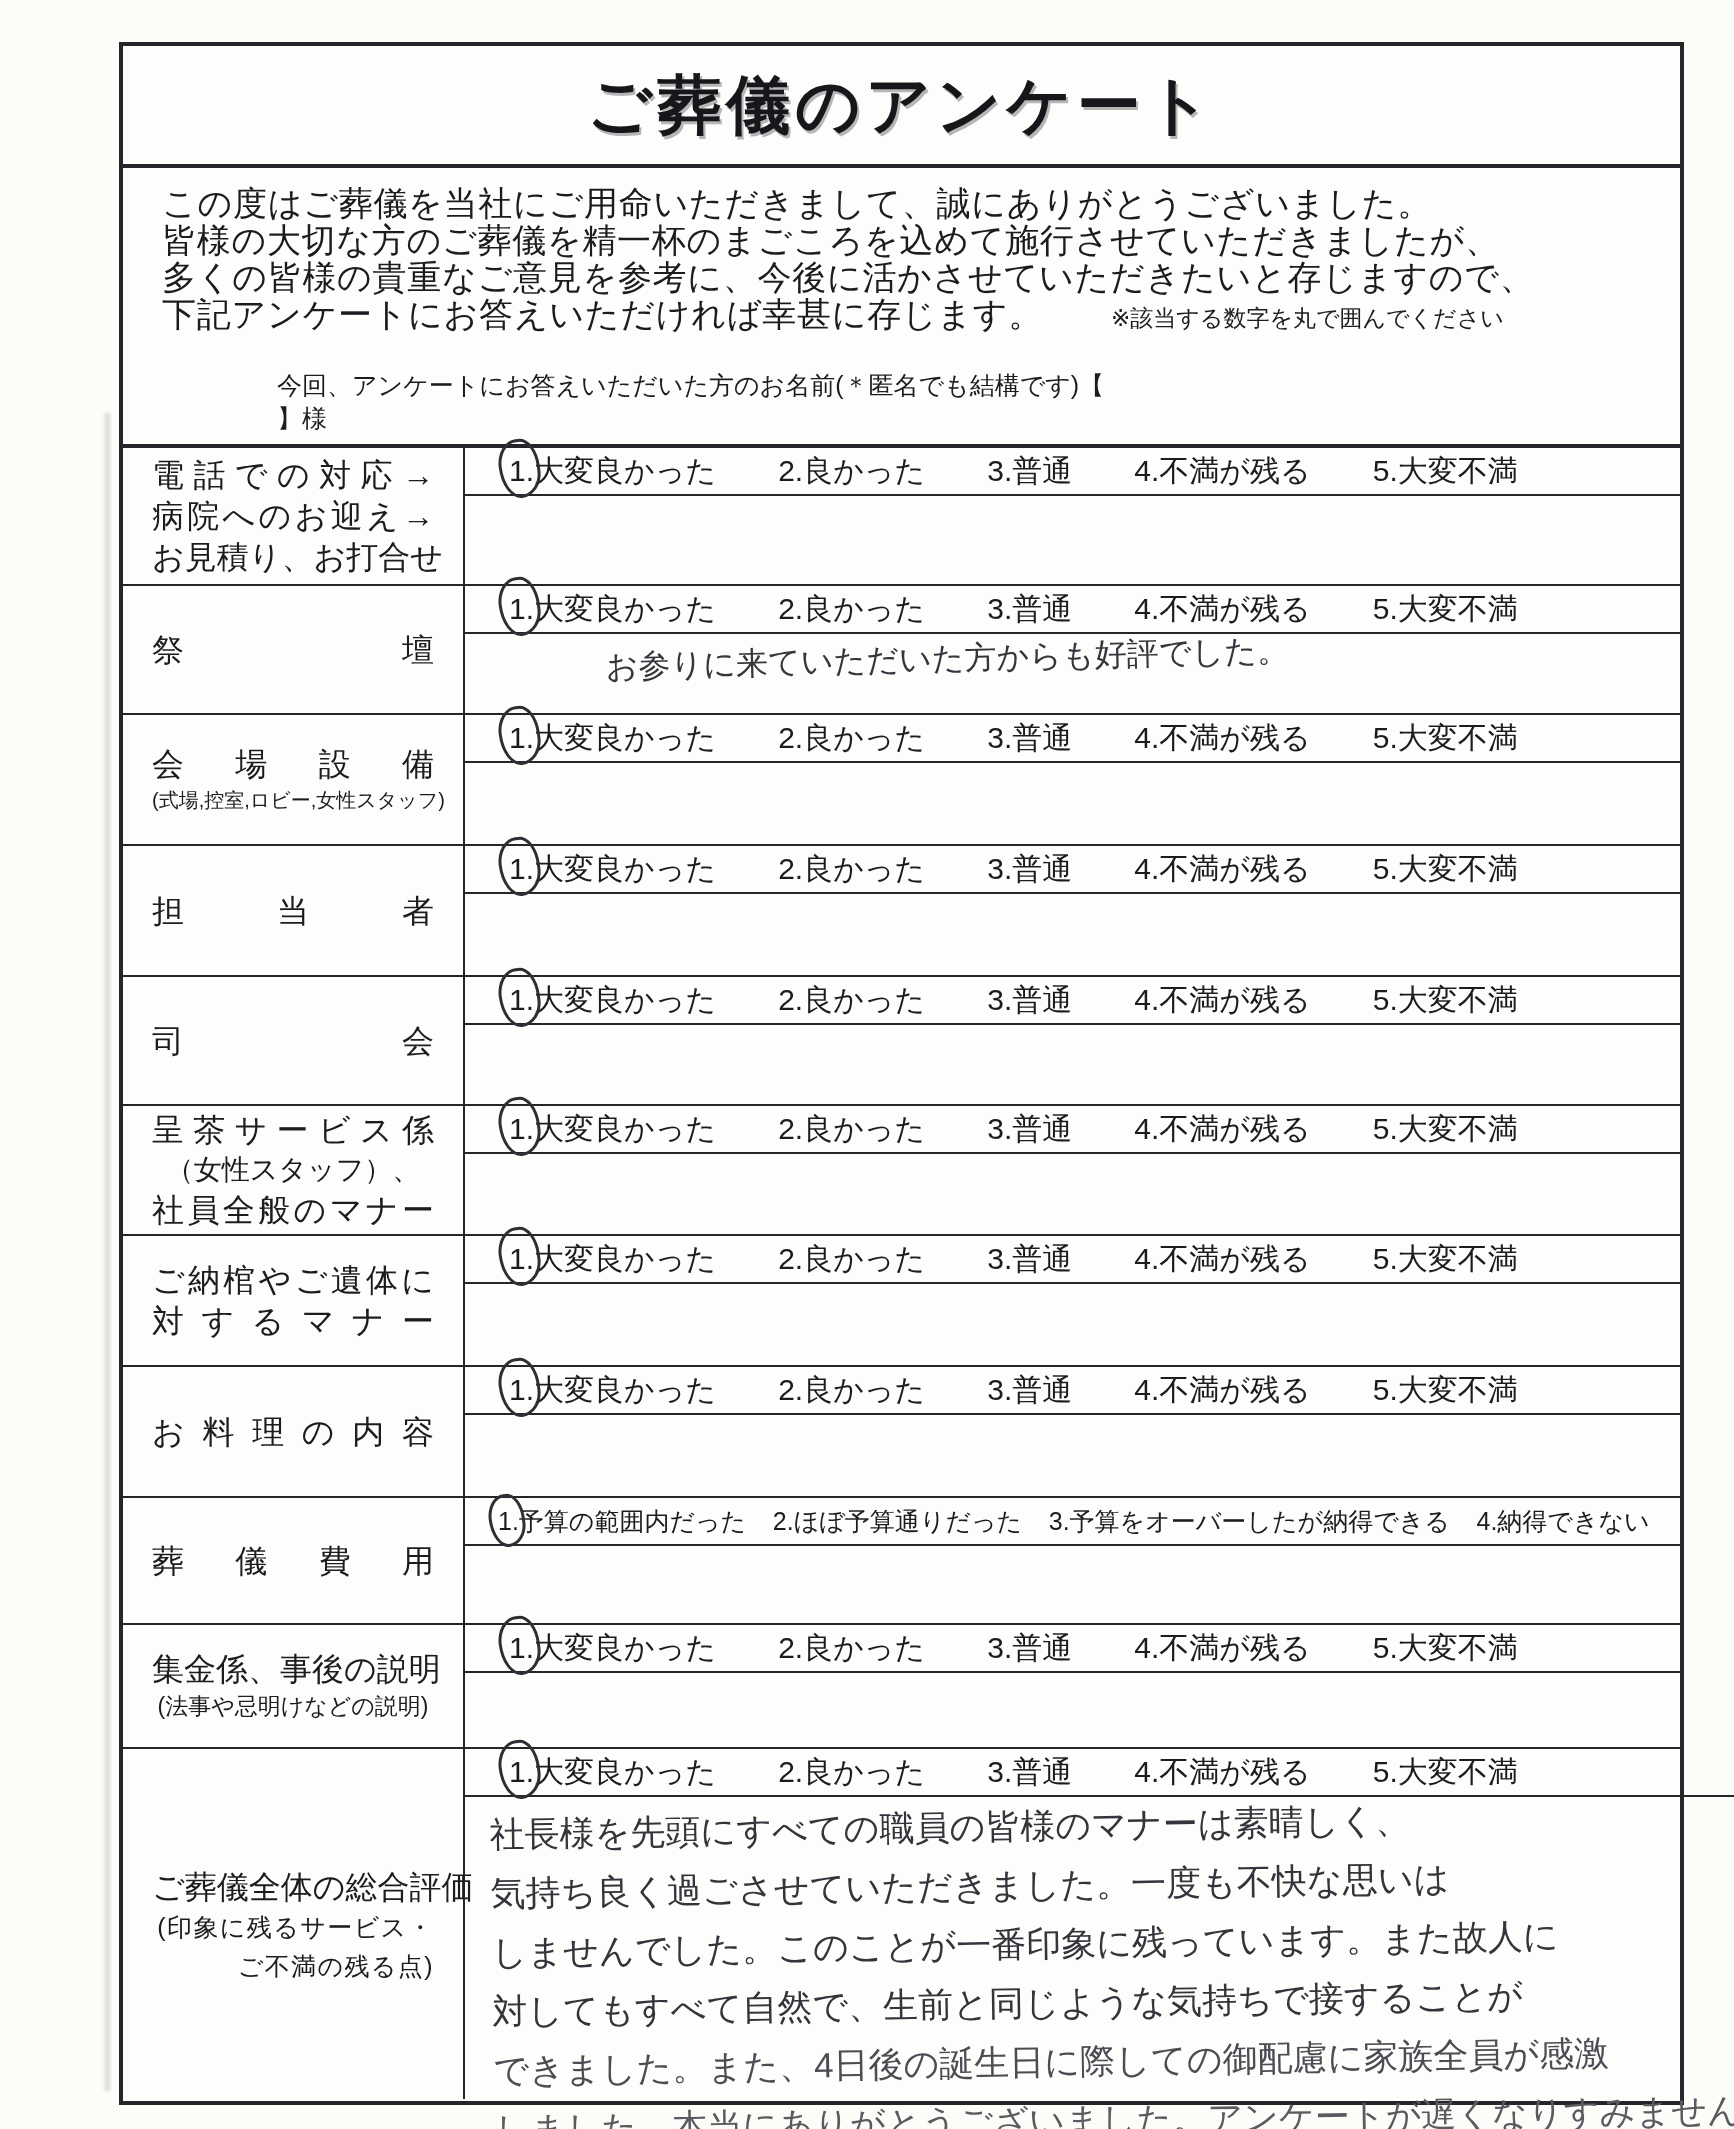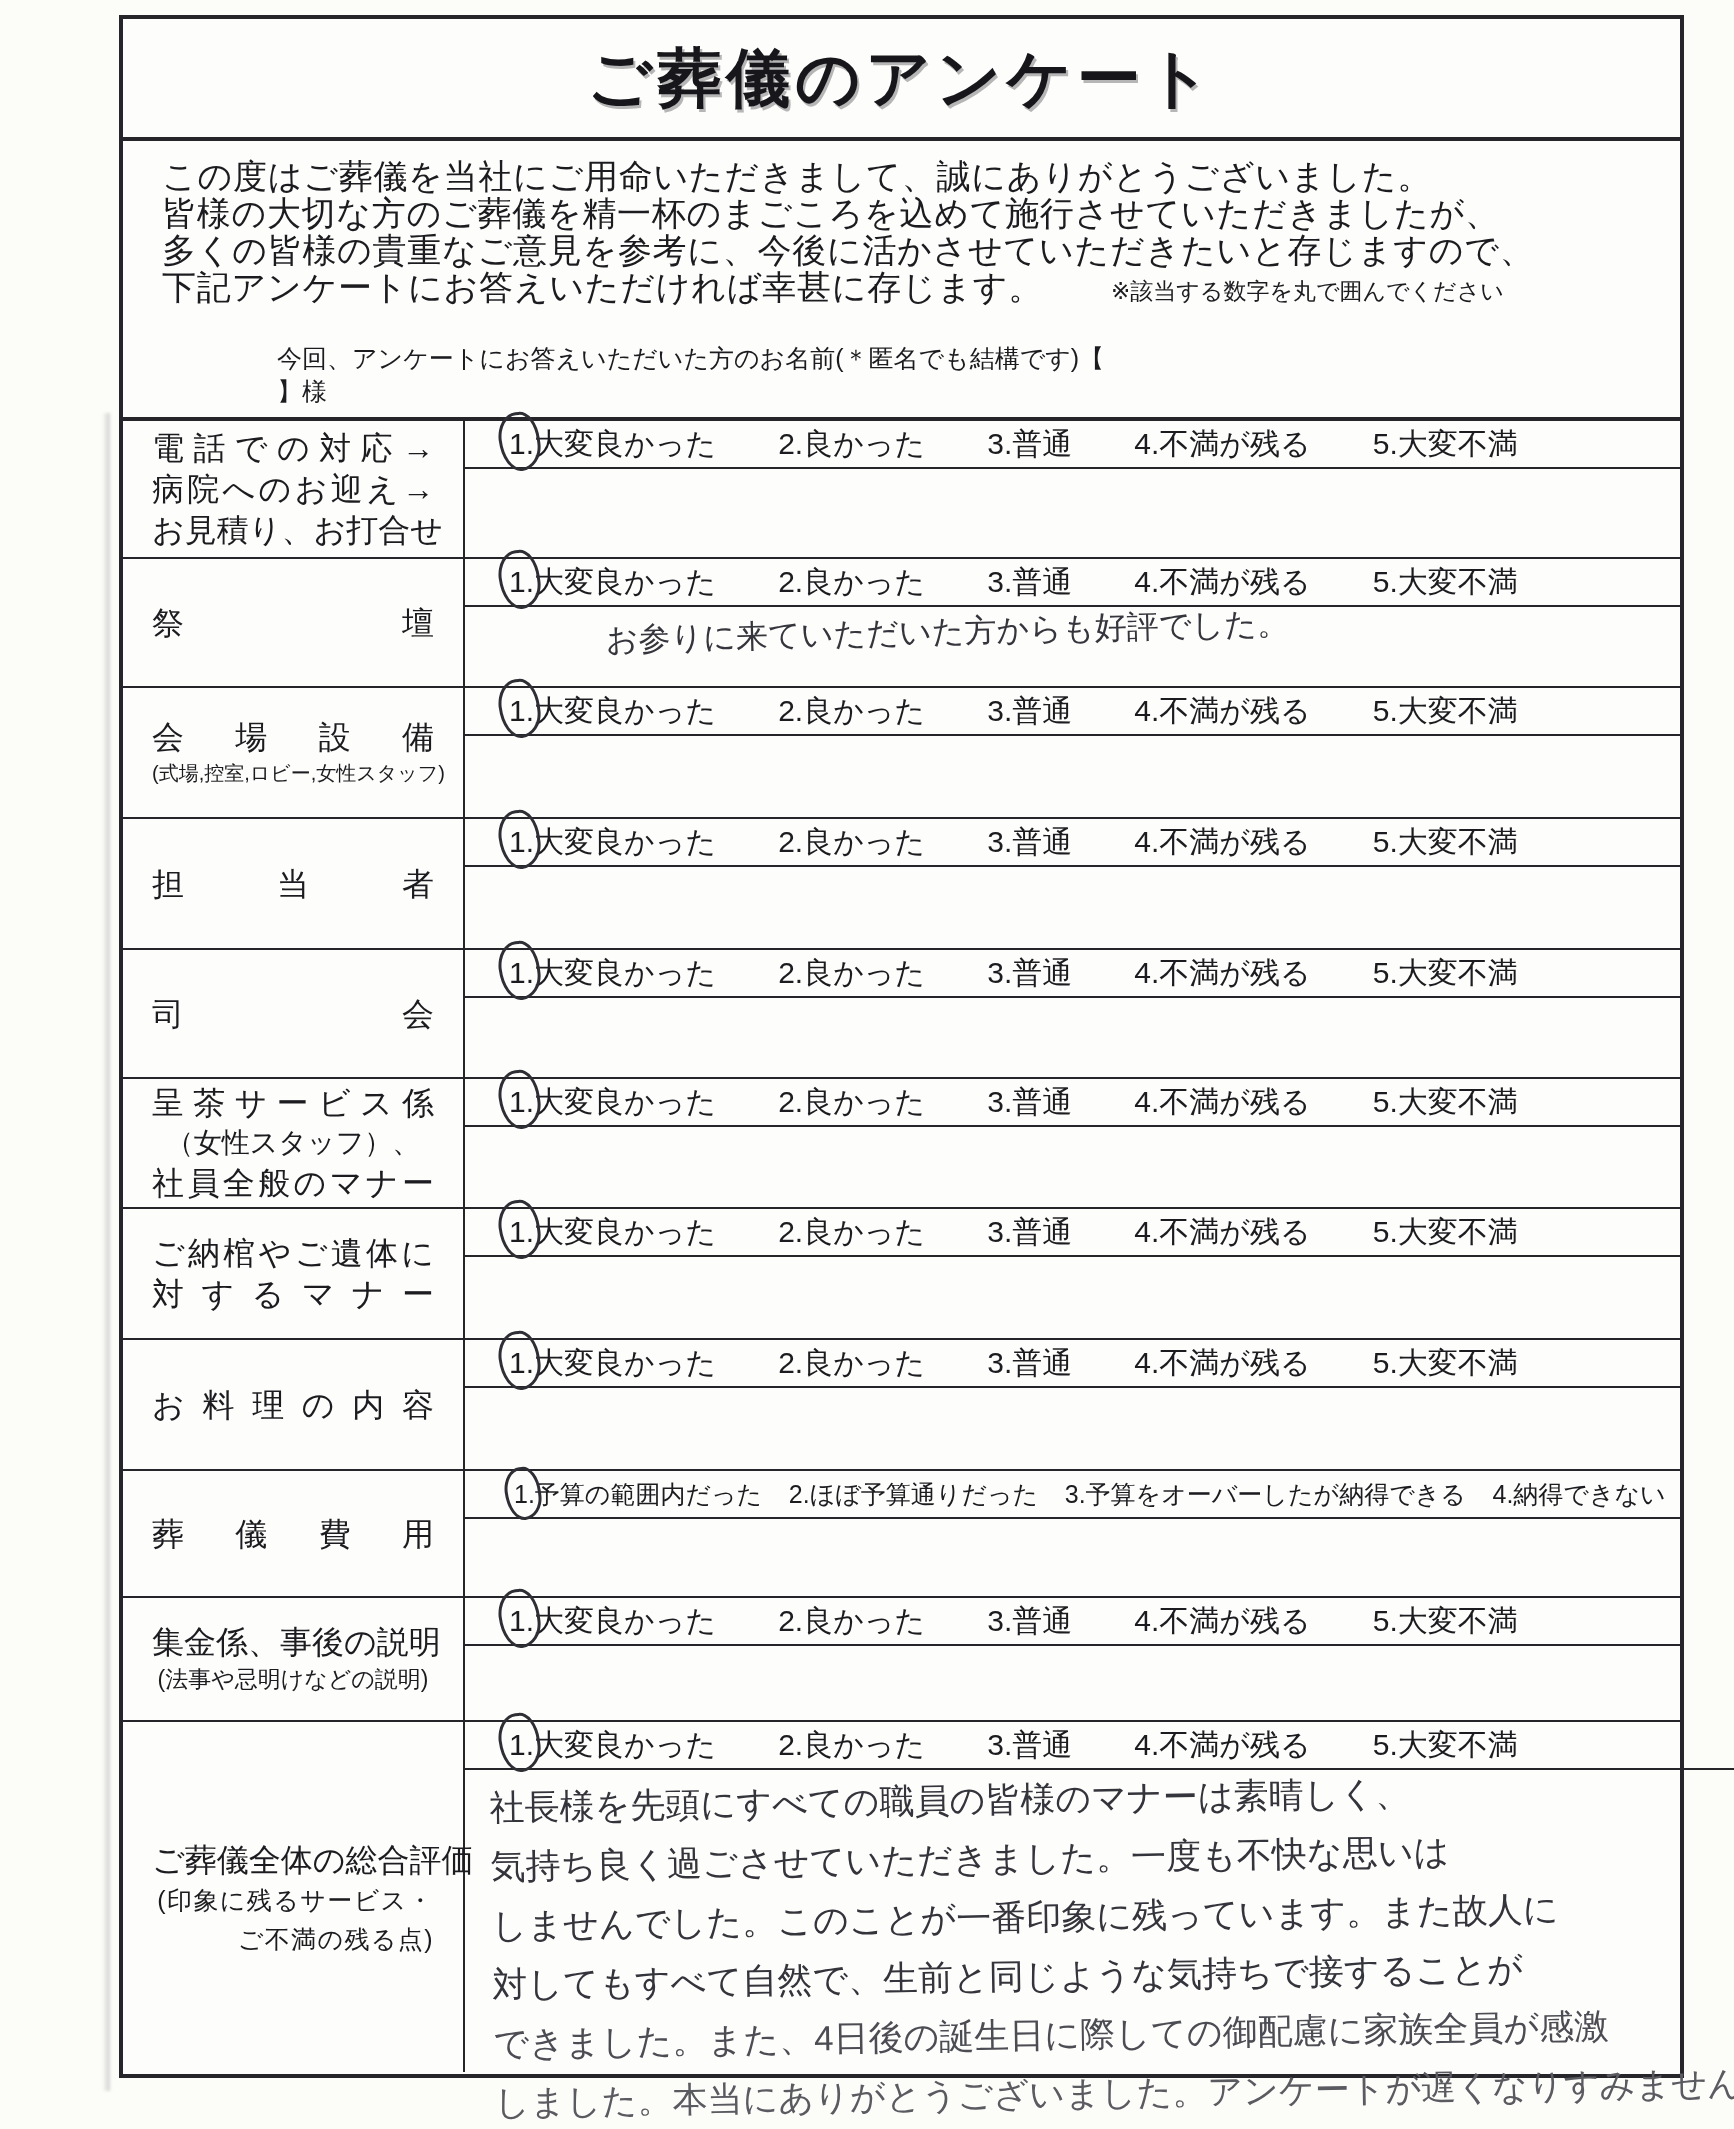--- a/index.html
+++ b/index.html
@@ -9,21 +9,21 @@
     font-family:"Liberation Sans","DejaVu Sans",sans-serif;
     color:#1c1c20;
   }
   .sheet{position:absolute;inset:0;background:#fcfcf9;overflow:visible;}
   .scan-edge{
     position:absolute;left:102px;top:413px;width:8.4px;height:1678px;
     background:linear-gradient(to right,rgba(110,110,115,0),rgba(110,110,115,0.30));
     filter:blur(1.4px);
   }
   .form{
-    position:absolute;left:119px;top:15px;width:1565px;height:2063px;
+    position:absolute;left:119px;top:42px;width:1565px;height:2063px;
     border:4.2px solid #26262a;box-sizing:border-box;background:#fdfdfb;
   }
   
   .title-box{
     height:122px;border-bottom:4.2px solid #26262a;box-sizing:border-box;
     display:flex;align-items:center;justify-content:center;
   }
   .title{
     font-size:64px;font-weight:900;letter-spacing:4.9px;color:#17171b;
     text-shadow:2.1px 2.8px 0 rgba(95,95,100,0.45);
@@ -54,21 +54,21 @@
   .lbl-c{font-size:28px;line-height:36px;text-align:center;white-space:nowrap;}
   .sub-sm{font-size:20px;line-height:28px;text-align:center;white-space:nowrap;}
   .sub-md{font-size:23px;line-height:31px;text-align:center;white-space:nowrap;}
   .sub-lg{font-size:25px;line-height:36px;text-align:right;letter-spacing:1.4px;white-space:nowrap;}
   .answer-cell{flex:1;position:relative;box-sizing:border-box;}
   .opts{
     height:48px;border-bottom:2.1px solid #26262a;box-sizing:border-box;
     display:flex;align-items:center;padding-left:44px;column-gap:62px;
     font-size:30px;
   }
-  .opts.budget{padding-left:49px;column-gap:26.6px;font-size:25px;}
+  .opts.budget{padding-left:33px;column-gap:26.6px;font-size:25px;}
   .opt{white-space:nowrap;}
   .opt.first{position:relative;}
   .circle-mark{
     position:absolute;left:-10.5px;top:-12px;width:41px;height:59px;
     border:3.5px solid #2e2e35;box-sizing:border-box;
     border-radius:50% 46% 54% 50% / 46% 52% 44% 58%;
     transform:rotate(-7deg);pointer-events:none;z-index:2;
   }
   .opts.budget .circle-mark{width:36px;height:53px;left:-9px;top:-10.5px;}
   

